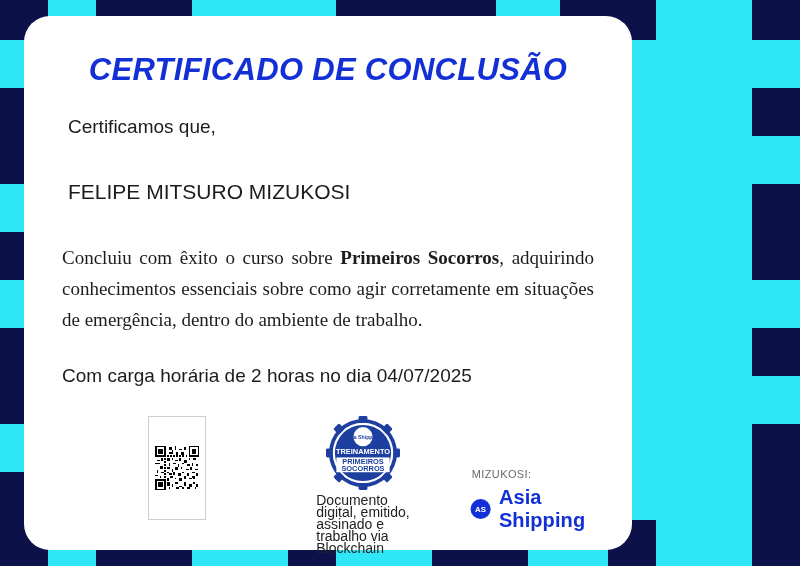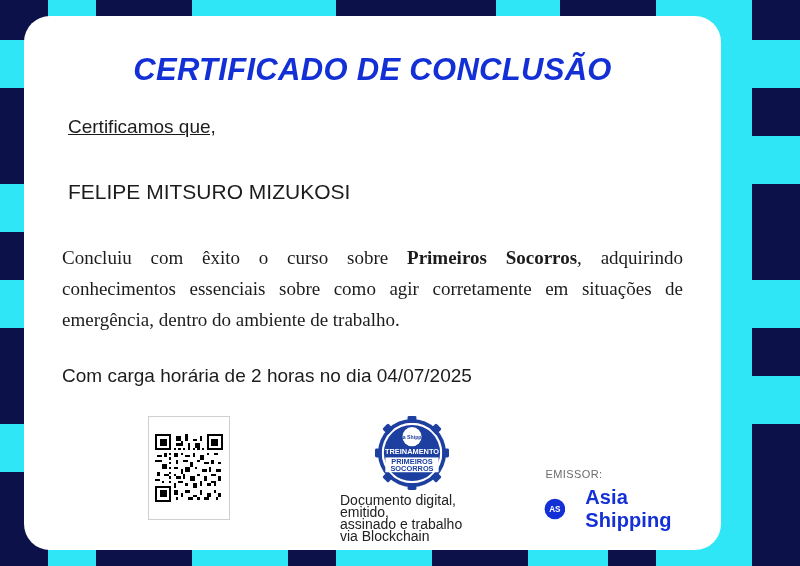--- a/index.html
+++ b/index.html
@@ -45,42 +45,41 @@
   .b4 { left: 288px; bottom: 0; width: 48px; height: 18px; }
   .b5 { left: 432px; bottom: 0; width: 48px; height: 46px; }
   .b6 { left: 480px; bottom: 0; width: 48px; height: 18px; }
   .b7 { left: 608px; bottom: 0; width: 48px; height: 46px; }
   .b8 { left: 752px; bottom: 0; width: 48px; height: 46px; }
 
   
   .card {
     position: absolute;
     left: 24px; top: 16px;
-    width: 697px; height: 534px;
+    width: 608px; height: 534px;
     background: #ffffff;
     border-radius: 26px;
     padding: 22px 38px 0 38px;
   }
 
   .cert-title {
     text-align: center;
     color: #1330d6;
     font-style: italic;
     font-weight: bold;
     font-size: 31px;
     letter-spacing: .3px;
     margin: 14px 0 28px 0;
   }
 
   .line-certificamos {
     font-size: 19px;
     color: #1c1c1c;
     margin: 0 0 0 4px;
     padding-left: 2px;
-    text-decoration: underline;
   }
 
   .name {
     font-size: 21px;
     color: #1c1c1c;
     margin: 42px 0 0 4px;
     padding-left: 2px;
   }
 
   .paragraph {
@@ -139,21 +138,21 @@
   .issuer-label {
     font-size: 11px;
     color: #6b6b6b;
     letter-spacing: .4px;
     margin-bottom: 6px;
     padding-left: 2px;
   }
   .issuer-logo {
     display: flex;
     align-items: center;
-    gap: 20px;
+    gap: 8px;
   }
   .issuer-name {
     font-size: 20px;
     color: #1330d6;
     font-weight: bold;
     letter-spacing: .1px;
   }
 </style>
 </head>
 <body>
@@ -328,21 +327,21 @@
         <text x="50" y="65" text-anchor="middle" font-size="10" font-family="'Liberation Sans', sans-serif" fill="#1d3fa0" font-weight="bold">PRIMEIROS</text>
         <text x="50" y="74" text-anchor="middle" font-size="10" font-family="'Liberation Sans', sans-serif" fill="#1d3fa0" font-weight="bold">SOCORROS</text>
       </svg>
       <div class="seal-caption">
         <div>Documento digital, emitido,</div>
         <div>assinado e trabalho via Blockchain</div>
       </div>
     </div>
 
     <div class="issuer-block">
-      <div class="issuer-label">EMISSOR:</div>
+      <div class="issuer-label">MIZUKOSI:</div>
       <div class="issuer-logo">
         <svg width="30" height="30" viewBox="0 0 40 40">
           <circle cx="20" cy="20" r="19" fill="#1330d6"></circle>
           <text x="20" y="25" text-anchor="middle" font-size="15" font-family="'Liberation Sans', sans-serif" fill="#ffffff" font-weight="bold">AS</text>
         </svg>
         <span class="issuer-name">Asia Shipping</span>
       </div>
     </div>
 
   </div>

